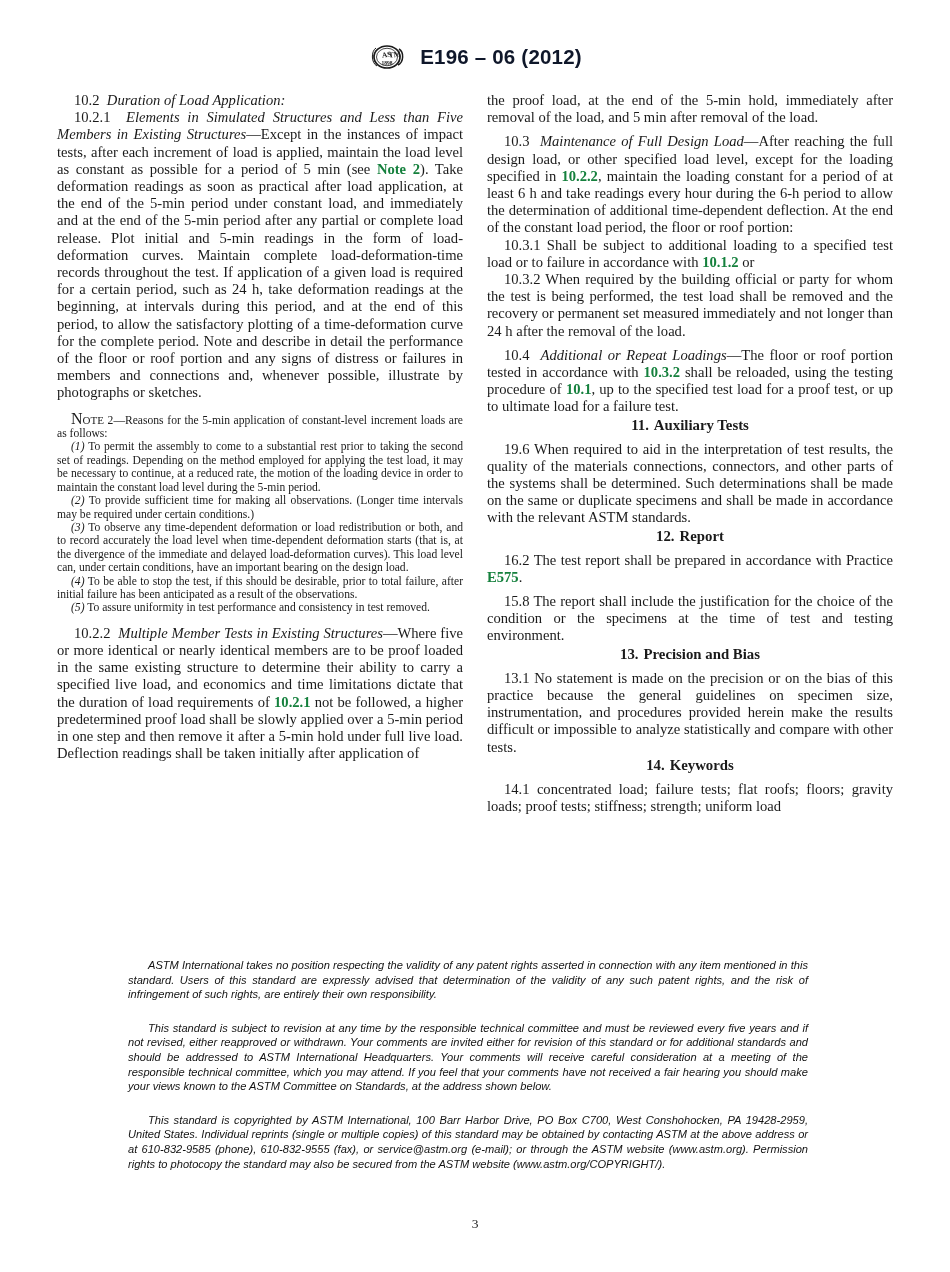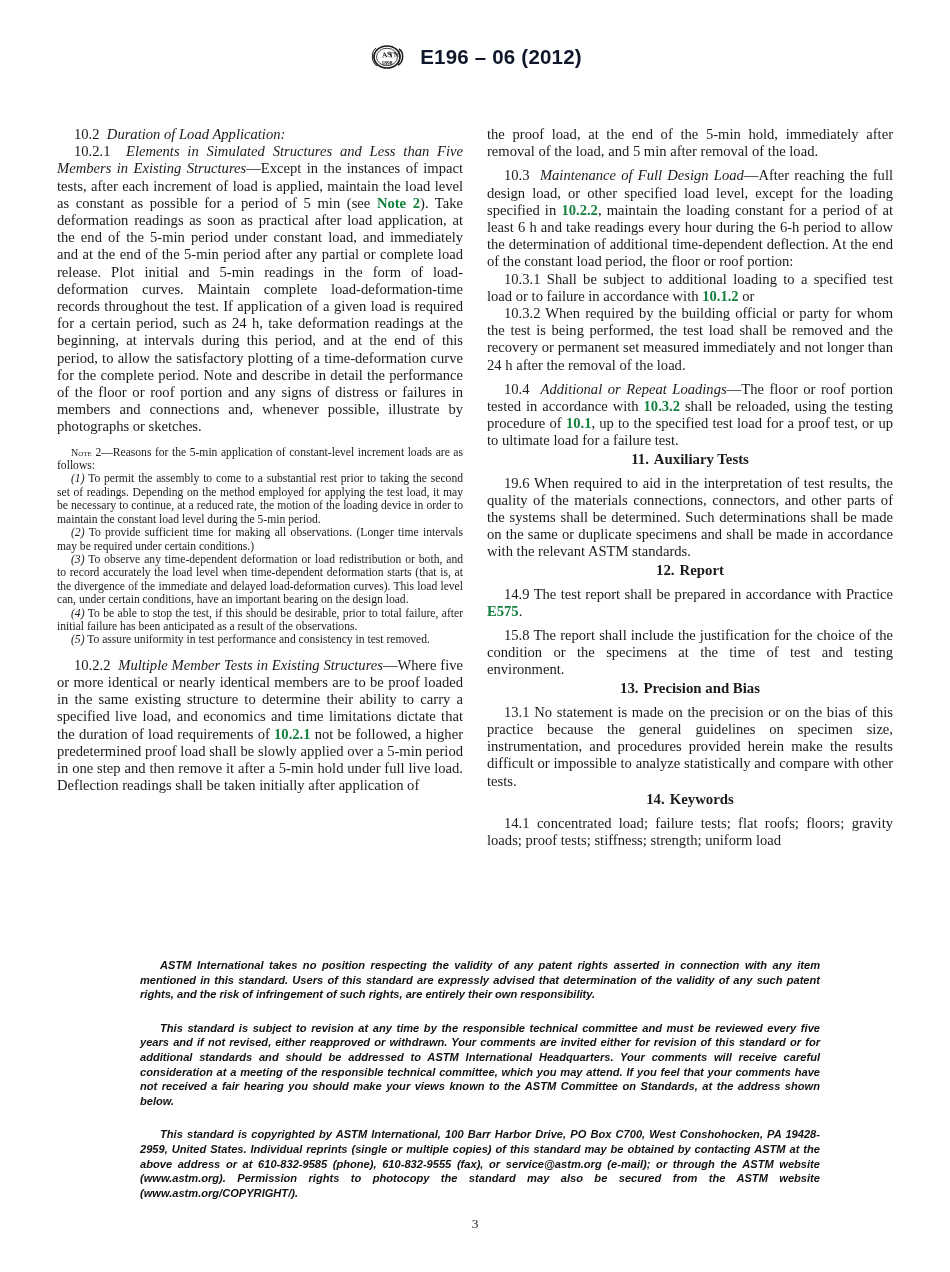--- a/index.html
+++ b/index.html
@@ -46,21 +46,20 @@
   .columns {
     position: absolute;
     top: 92px;
     left: 57px;
     width: 836px;
     display: flex;
     gap: 24px;
   }
   .col {
     width: 406px;
-    margin-top: 34px;
   }
 
   p {
     margin: 0;
     text-align: justify;
     text-justify: inter-word;
     font-size: 14.6px;
     line-height: 17.2px;
     hyphens: manual;
   }
@@ -106,38 +105,37 @@
     font-size: 11.6px;
     line-height: 13.4px;
   }
   .note-block p {
     font-size: 11.6px;
     line-height: 13.4px;
     text-indent: 14px;
   }
   .note-label {
     font-variant: small-caps;
-    font-size: 10px;
+    font-size: 16px;
   }
   .list-num {
     font-style: italic;
   }
 
   
   .footer {
     position: absolute;
     top: 958px;
-    left: 140px;
+    left: 128px;
     width: 680px;
     font-family: "Liberation Sans", "DejaVu Sans", sans-serif;
     font-style: italic;
     font-size: 11.1px;
     line-height: 14.6px;
     color: #121212;
-    font-weight: bold;
   }
   .footer p {
     margin: 0;
     font-size: 11.1px;
     line-height: 14.6px;
     text-indent: 20px;
     text-align: justify;
     font-family: "Liberation Sans", "DejaVu Sans", sans-serif;
     font-style: italic;
   }
@@ -205,21 +203,21 @@
     <p class="body-p"><span>10.3.1</span><span> Shall be subject to additional loading to a specified test load or to failure in accordance with </span><span class="xref">10.1.2</span><span> or</span></p>
 
     <p class="body-p"><span>10.3.2</span><span> When required by the building official or party for whom the test is being performed, the test load shall be removed and the recovery or permanent set measured immediately and not longer than 24 h after the removal of the load.</span></p>
 
     <p class="body-p gap-small"><span>10.4</span>&nbsp; <em>Additional or Repeat Loadings</em><span>—</span><span>The floor or roof portion tested in accordance with </span><span class="xref">10.3.2</span><span> shall be reloaded, using the testing procedure of </span><span class="xref">10.1</span><span>, up to the specified test load for a proof test, or up to ultimate load for a failure test.</span></p>
 
     <h2 class="section-heading gap-before"><span class="num">11.</span><span>Auxiliary Tests</span></h2>
     <p class="body-p gap-small"><span>19.6</span><span> When required to aid in the interpretation of test results, the quality of the materials connections, connectors, and other parts of the systems shall be determined. Such determinations shall be made on the same or duplicate specimens and shall be made in accordance with the relevant ASTM standards.</span></p>
 
     <h2 class="section-heading gap-before"><span class="num">12.</span><span>Report</span></h2>
-    <p class="body-p gap-small"><span>14.9</span><span> The test report shall be prepared in accordance with Practice </span><span class="xref">E575</span><span>.</span></p>
+    <p class="body-p gap-small"><span>16.2</span><span> The test report shall be prepared in accordance with Practice </span><span class="xref">E575</span><span>.</span></p>
     <p class="body-p gap-small"><span>15.8</span><span> The report shall include the justification for the choice of the condition or the specimens at the time of test and testing environment.</span></p>
 
     <h2 class="section-heading gap-before"><span class="num">13.</span><span>Precision and Bias</span></h2>
     <p class="body-p gap-small"><span>13.1</span><span> No statement is made on the precision or on the bias of this practice because the general guidelines on specimen size, instrumentation, and procedures provided herein make the results difficult or impossible to analyze statistically and compare with other tests.</span></p>
 
     <h2 class="section-heading gap-before"><span class="num">14.</span><span>Keywords</span></h2>
     <p class="body-p gap-small"><span>14.1</span><span>  concentrated load; failure tests; flat roofs; floors; gravity loads; proof tests; stiffness; strength; uniform load</span></p>
 
   </div>
 </div>

